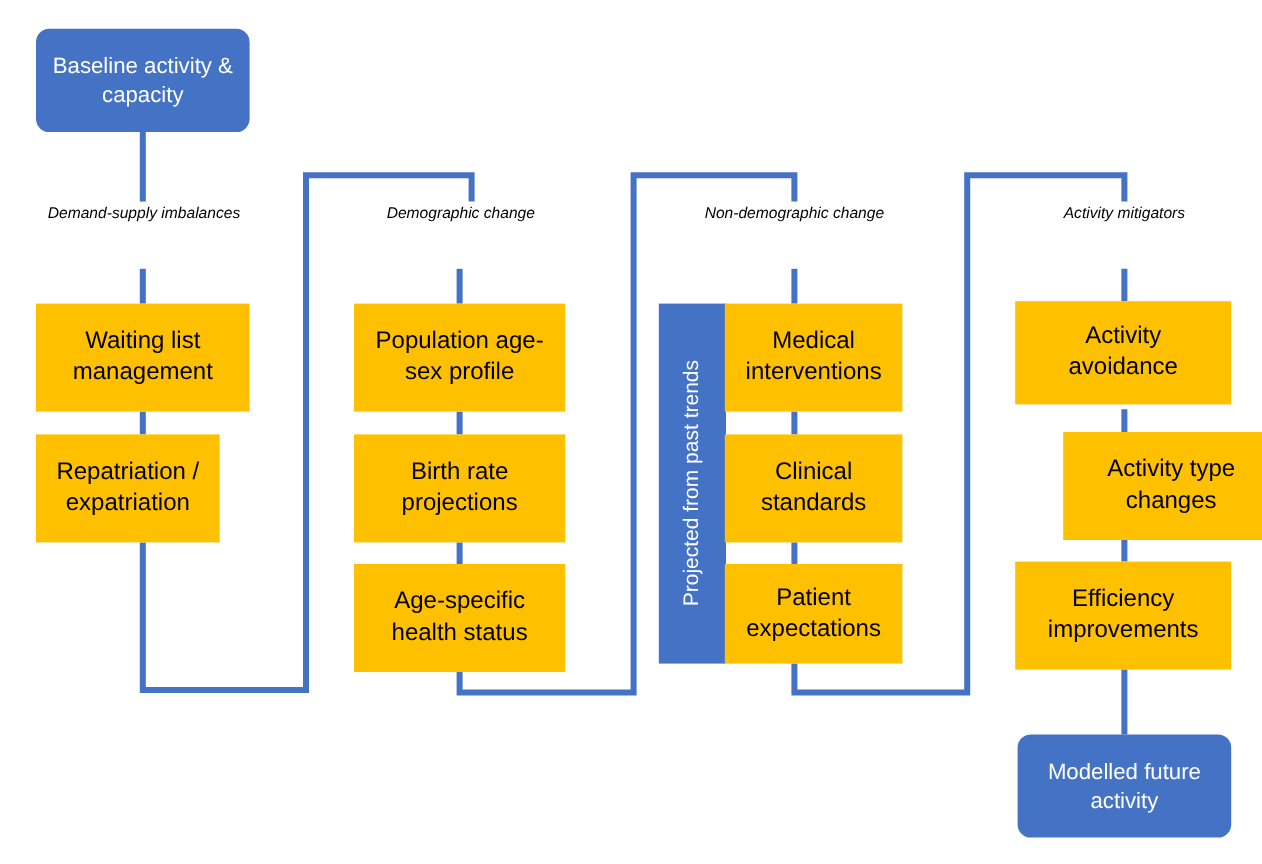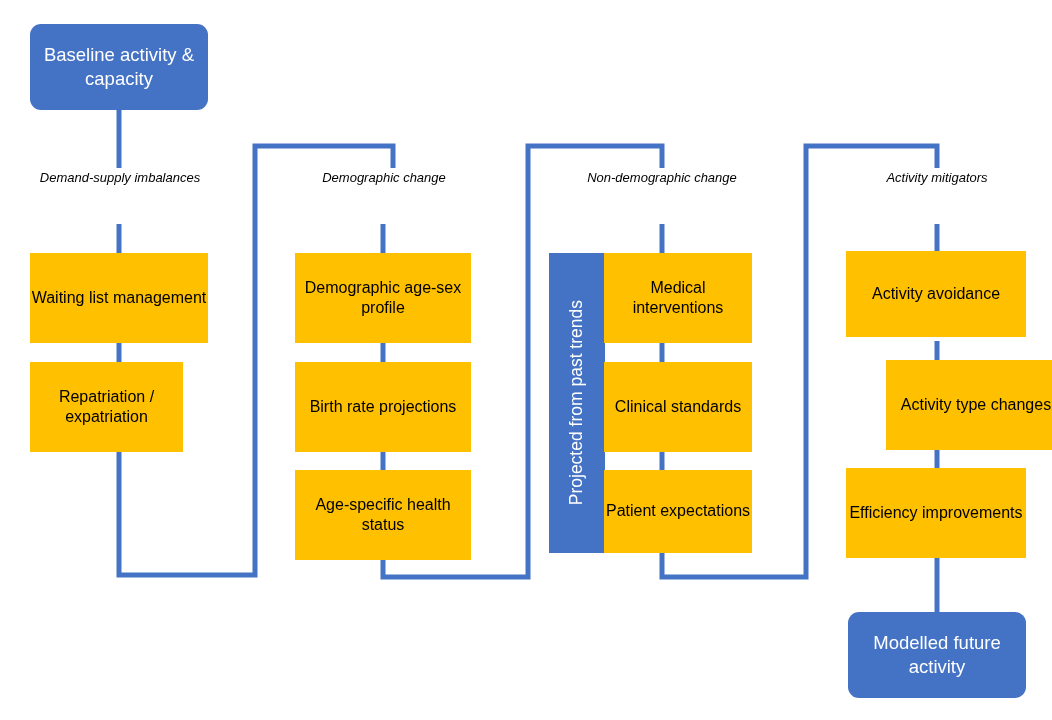--- a/index.html
+++ b/index.html
@@ -38,21 +38,21 @@
   }
   .node-rounded {
     background: #4472C4;
     color: #ffffff;
     border-radius: 11px;
     font-size: 18.5px;
   }
   .node-process {
     background: #FFC000;
     color: #000000;
-    font-size: 16px;
+    font-size: 20px;
   }
   .node-band {
     background: #4472C4;
     color: #ffffff;
     font-size: 17.5px;
   }
   .node-band .band-text {
     writing-mode: vertical-rl;
     transform: rotate(180deg);
     white-space: nowrap;
@@ -62,21 +62,21 @@
     position: absolute;
     font-style: italic;
     font-size: 13px;
     color: #000000;
     text-align: center;
     line-height: 1.3;
     box-sizing: border-box;
   }
   .node-text {
     display: block;
-    padding: 0 0;
+    padding: 0 12px;
   }
 </style>
 </head>
 <body>
 
 <div id="diagram">
 
   <svg class="connectors" viewBox="0 0 1052 720" width="1052" height="720" xmlns="http://www.w3.org/2000/svg">
     <g stroke="#4472C4" stroke-width="5" fill="none" stroke-linecap="butt">
 
@@ -120,21 +120,21 @@
   </div>
 
   <div class="node node-process" style="left:30px; top:253px; width:178px; height:90px;">
     <span class="node-text">Waiting list management</span>
   </div>
   <div class="node node-process" style="left:30px; top:362px; width:153px; height:90px;">
     <span class="node-text">Repatriation / expatriation</span>
   </div>
 
   <div class="node node-process" style="left:295px; top:253px; width:176px; height:90px;">
-    <span class="node-text">Demographic age-sex profile</span>
+    <span class="node-text">Population age-sex profile</span>
   </div>
   <div class="node node-process" style="left:295px; top:362px; width:176px; height:90px;">
     <span class="node-text">Birth rate projections</span>
   </div>
   <div class="node node-process" style="left:295px; top:470px; width:176px; height:90px;">
     <span class="node-text">Age-specific health status</span>
   </div>
 
   <div class="node node-band" style="left:549px; top:253px; width:56px; height:300px;">
     <span class="band-text">Projected from past trends</span>

